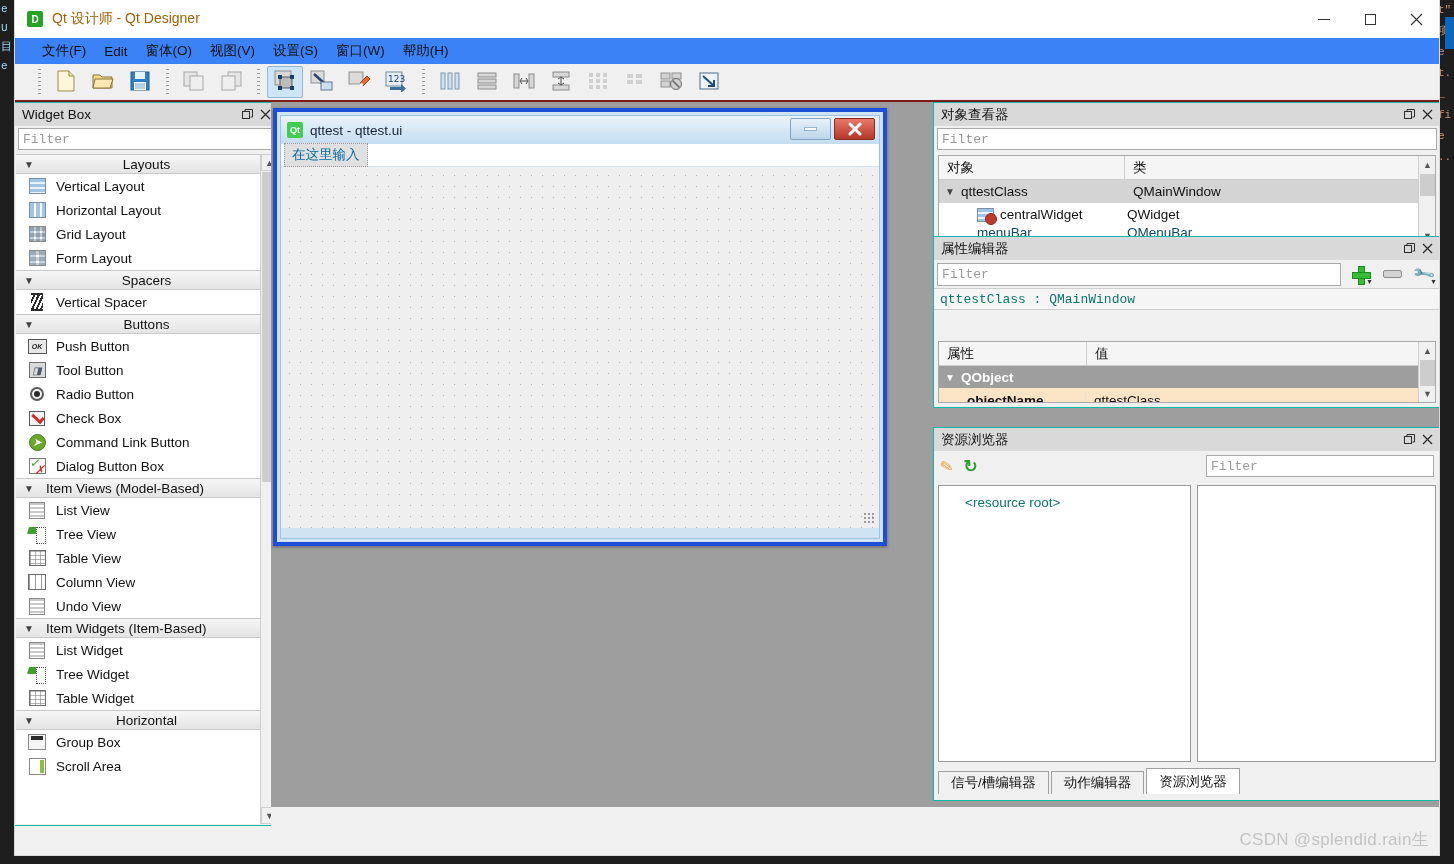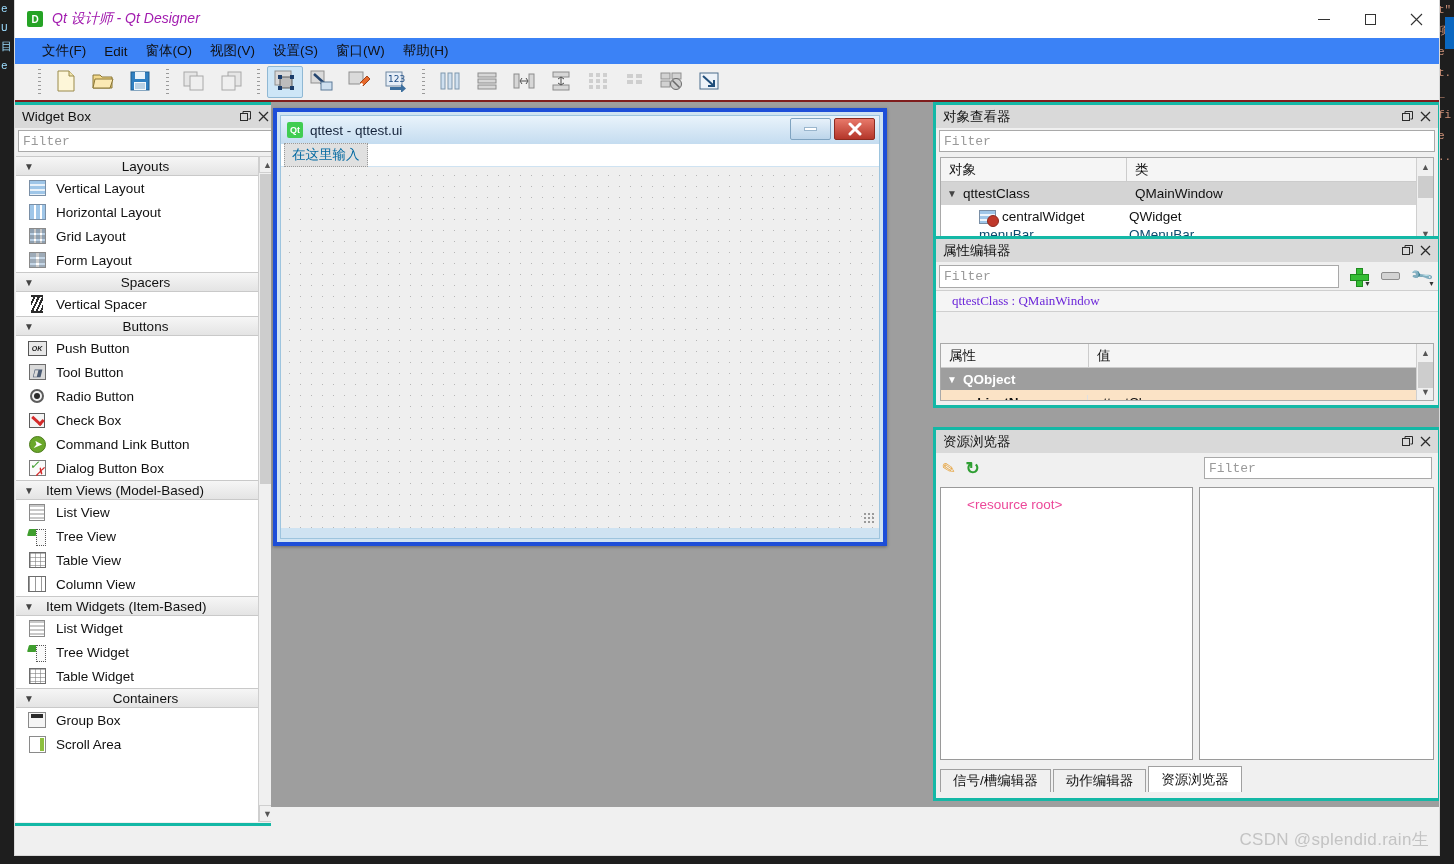--- a/index.html
+++ b/index.html
@@ -45,21 +45,21 @@
     position: relative; height: 38px; background: #ffffff;
     display: flex; align-items: center;
   }
   .app-icon {
     width: 16px; height: 16px; margin-left: 12px; margin-right: 9px;
     background: #25a325; border-radius: 2px;
     color: #fff; font-size: 10px; font-weight: bold;
     display: flex; align-items: center; justify-content: center;
     font-family: "Liberation Sans", sans-serif;
   }
-  .app-title { font-size: 14px; color: #a21caf; font-style: italic; }
+  .app-title { font-size: 14px; color: #a16207; }
   .wincontrols { position: absolute; right: 0; top: 0; height: 38px; display: flex; }
   .wc { width: 46px; height: 38px; display: flex; align-items: center; justify-content: center;
         color: #333; font-size: 13px; }
   .wc-min { width: 12px; height: 1px; background: #333; }
   .wc-max { width: 11px; height: 11px; border: 1px solid #333; }
   .wc-close svg { display: block; }
 
   
   .menubar { height: 26px; background: #3b82f6; display: flex; align-items: center; padding-left: 18px; }
   .menu-item { padding: 3px 9px; font-size: 13.5px; color: #111; cursor: default; }
@@ -76,21 +76,21 @@
   .tb-btn.active { background: #cde6f7; border-color: #8fb8d4; }
   .tb-sep {
     width: 3px; height: 26px; margin: 0 7px;
     background-image: repeating-linear-gradient(to bottom, #9a9a9a 0 1px, transparent 1px 4px);
   }
 
   
   .workspace { position: relative; height: 737px; background: #f0f0f0; }
 
   
-  .dock { position: absolute; background: #f0f0f0; border: 3px solid #14b8a6; }
+  .dock { position: absolute; background: #f0f0f0; border: 1px solid #14b8a6; }
   .dock-title {
     height: 23px; background: #d9d9d9; display: flex; align-items: center;
     padding: 0 4px 0 7px; font-size: 13.5px; color: #111;
   }
   .dock-title .label { flex: 1; }
   .dock-btn { width: 18px; height: 18px; display: flex; align-items: center; justify-content: center;
               color: #2b2b2b; font-size: 12px; }
   .filter-input {
     height: 22px; margin: 2px 3px; background: #fff; border: 1px solid #a9a9a9;
     display: flex; align-items: center; padding: 0 4px;
@@ -274,40 +274,40 @@
   .pt-btn { width: 26px; height: 24px; display: flex; align-items: center; justify-content: center; position: relative; }
   .pt-btn .caret { position: absolute; right: 0px; bottom: 1px; font-size: 7px; color: #333; }
   .ic-plus { width: 17px; height: 17px; position: relative; }
   .ic-plus:before, .ic-plus:after { content: ""; position: absolute; background: #35bd35; border: 1px solid #1f8a1f; }
   .ic-plus:before { left: 6px; top: 0; width: 5px; height: 17px; }
   .ic-plus:after { left: 0; top: 6px; width: 17px; height: 5px; }
   .ic-minus { width: 19px; height: 8px; background: #d3d3d3; border: 1px solid #8d8d8d; border-radius: 2px; }
   .ic-wrench { font-size: 15px; color: #7c7c7c; transform: rotate(-35deg); }
   .obj-class-bar {
     height: 22px; background: #f5f5f5; border-top: 1px solid #cfcfcf; border-bottom: 1px solid #cfcfcf;
-    display: flex; align-items: center; padding-left: 16px;
-    font-family: Liberation Serif, serif; font-size: 13px; color: #6d28d9;
+    display: flex; align-items: center; padding-left: 6px;
+    font-family: Liberation Mono, monospace; font-size: 13px; color: #0f766e;
   }
   .prop-group {
     height: 22px; background: #9e9e9e; display: flex; align-items: center;
     font-size: 13.5px; font-weight: bold; color: #fff;
   }
   .prop-group .chev { width: 22px; text-align: center; font-size: 10px; color: #fff; }
   .prop-row { display: flex; height: 24px; align-items: center; font-size: 13.5px; }
   .prop-row.hl { background: #fbe3c6; }
   .prop-row .pname { width: 146px; padding-left: 28px; font-weight: bold; color: #111; }
   .prop-row .pval { flex: 1; padding-left: 8px; color: #111; border-left: 1px solid #e0e0e0; }
 
   .res-toolrow { display: flex; align-items: center; height: 30px; padding: 0 6px; gap: 10px; }
   .ic-pencil { font-size: 16px; color: #e6a23c; transform: rotate(-12deg); }
   .ic-refresh { font-size: 17px; color: #2e9e32; font-weight: bold; }
   .res-toolrow .filter-input { width: 228px; margin: 0 0 0 auto; height: 22px; }
   .res-split { position: absolute; left: 4px; right: 4px; top: 57px; bottom: 38px; display: flex; gap: 6px; }
   .res-tree { width: 253px; background: #fff; border: 1px solid #9a9a9a; padding: 9px 0 0 26px;
-    font-size: 13.5px; color: #ec4899; }
+    font-size: 13.5px; color: #0f766e; }
   .res-preview { flex: 1; background: #fff; border: 1px solid #9a9a9a; }
   .res-tabs { position: absolute; left: 4px; bottom: 6px; height: 26px; display: flex; align-items: flex-end; }
   .res-tab {
     height: 23px; padding: 0 12px; background: #f0f0f0; border: 1px solid #a0a0a0;
     border-bottom: none; display: flex; align-items: center; font-size: 13.5px; color: #111;
     margin-right: 2px;
   }
   .res-tab.active { background: #fff; height: 26px; }
 
   .watermark {
@@ -763,20 +763,26 @@
                 <i class="ic-tableview"></i>
               </span>
             <span>Table View</span>
           </div>
           <div class="wb-item">
             <span class="ico">
                 <i class="ic-columnview"></i>
               </span>
             <span>Column View</span>
           </div>
+          <div class="wb-item">
+            <span class="ico">
+                <i class="ic-listview"></i>
+              </span>
+            <span>Undo View</span>
+          </div>
 
           <div class="wb-group">
             <span class="chev">▼</span>
             <span class="gl" style="text-align:left;padding-left:4px;">Item Widgets (Item-Based)</span>
           </div>
           <div class="wb-item">
             <span class="ico">
                 <i class="ic-listview"></i>
               </span>
             <span>List Widget</span>
@@ -789,21 +795,21 @@
           </div>
           <div class="wb-item">
             <span class="ico">
                 <i class="ic-tableview"></i>
               </span>
             <span>Table Widget</span>
           </div>
 
           <div class="wb-group">
             <span class="chev">▼</span>
-            <span class="gl">Containers</span>
+            <span class="gl">Horizontal</span>
           </div>
           <div class="wb-item">
             <span class="ico">
                 <i class="ic-groupbox"></i>
               </span>
             <span>Group Box</span>
           </div>
           <div class="wb-item">
             <span class="ico">
                 <i class="ic-scrollarea"></i>

